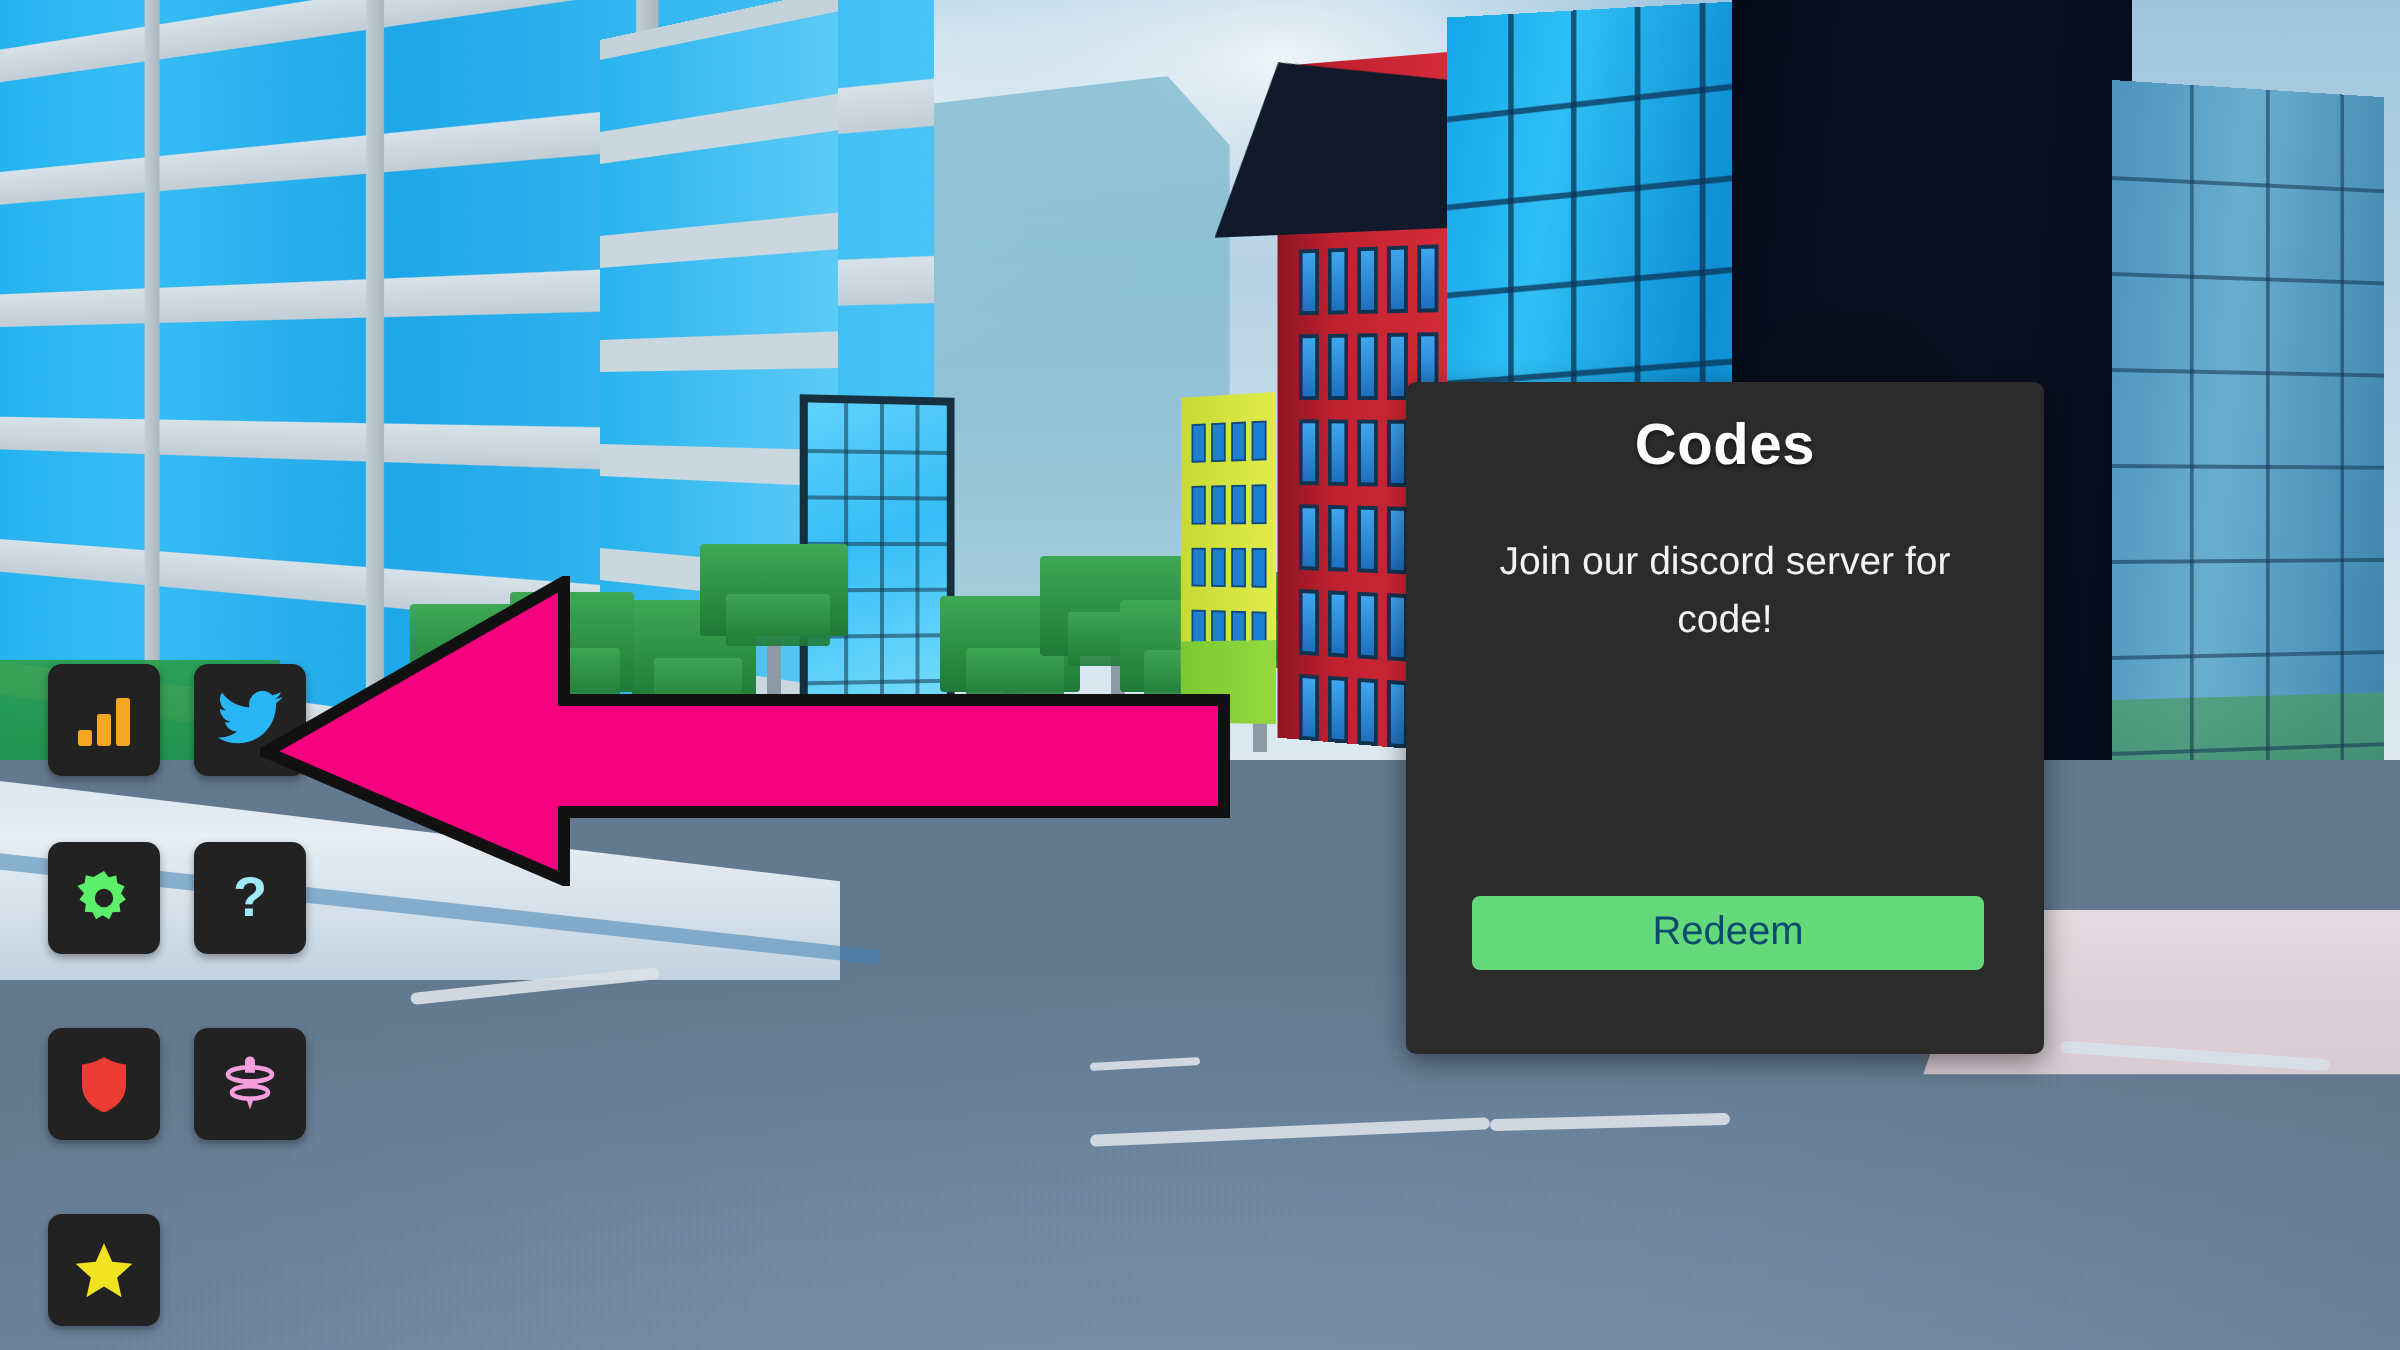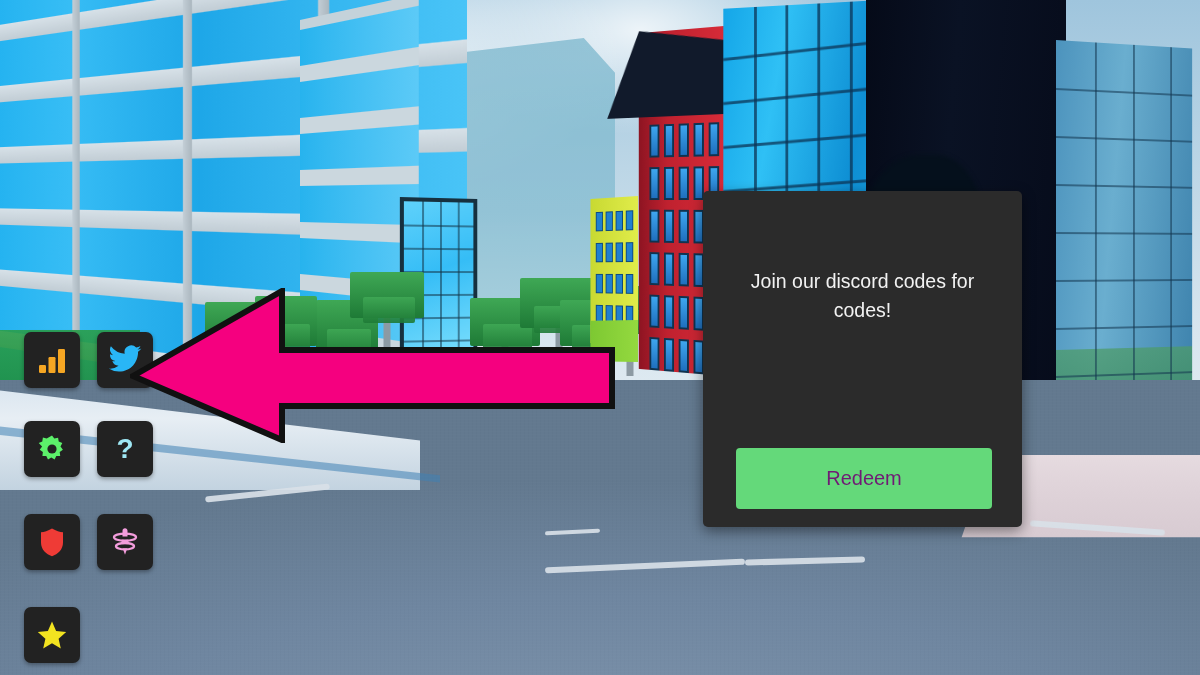--- a/index.html
+++ b/index.html
@@ -227,23 +227,23 @@
     text-align:center; color:#f2f2f2; font-size:19.5px; line-height:29px;
   }
   .code-input {
     position:absolute; left:33px; top:165px; width:253px; height:54px;
     background:#3d3d3d; border:none; border-radius:5px;
     text-align:center; color:#a8a8a8; font-size:20px;
     font-family:"Liberation Sans", sans-serif; outline:none;
   }
   .code-input::placeholder { color:#a8a8a8; opacity:1; }
   .redeem-btn {
-    position:absolute; left:33px; top:257px; width:256px; height:61px;
+    position:absolute; left:33px; top:257px; width:256px; height:37px;
     background:#64d97a; border:none; border-radius:4px;
-    color:#701a75; font-size:20px;
+    color:#0c4a6e; font-size:20px;
     font-family:"Liberation Sans", sans-serif; cursor:pointer;
   }
 </style>
 </head>
 <body>
 
 <div id="screen">
 
   <div class="sky"></div>
   <div class="haze-tower"></div>
@@ -492,17 +492,18 @@
     </svg>
   </div>
 
   <div class="arrow-wrap">
     <svg width="485" height="155" viewBox="0 0 485 155">
       <polygon points="3,88 152,3 152,62 482,62 482,118 152,118 152,152" fill="#f5007f" stroke="#111111" stroke-width="6" stroke-linejoin="miter"></polygon>
     </svg>
   </div>
 
   <div class="panel">
-    <div class="panel-sub">Join our discord codes for codes!</div>
+    <div class="panel-title">Codes</div>
+    <div class="panel-sub">Join our discord server for code!</div>
     <button class="redeem-btn">Redeem</button>
   </div>
 
 </div>
 
 </body></html>

